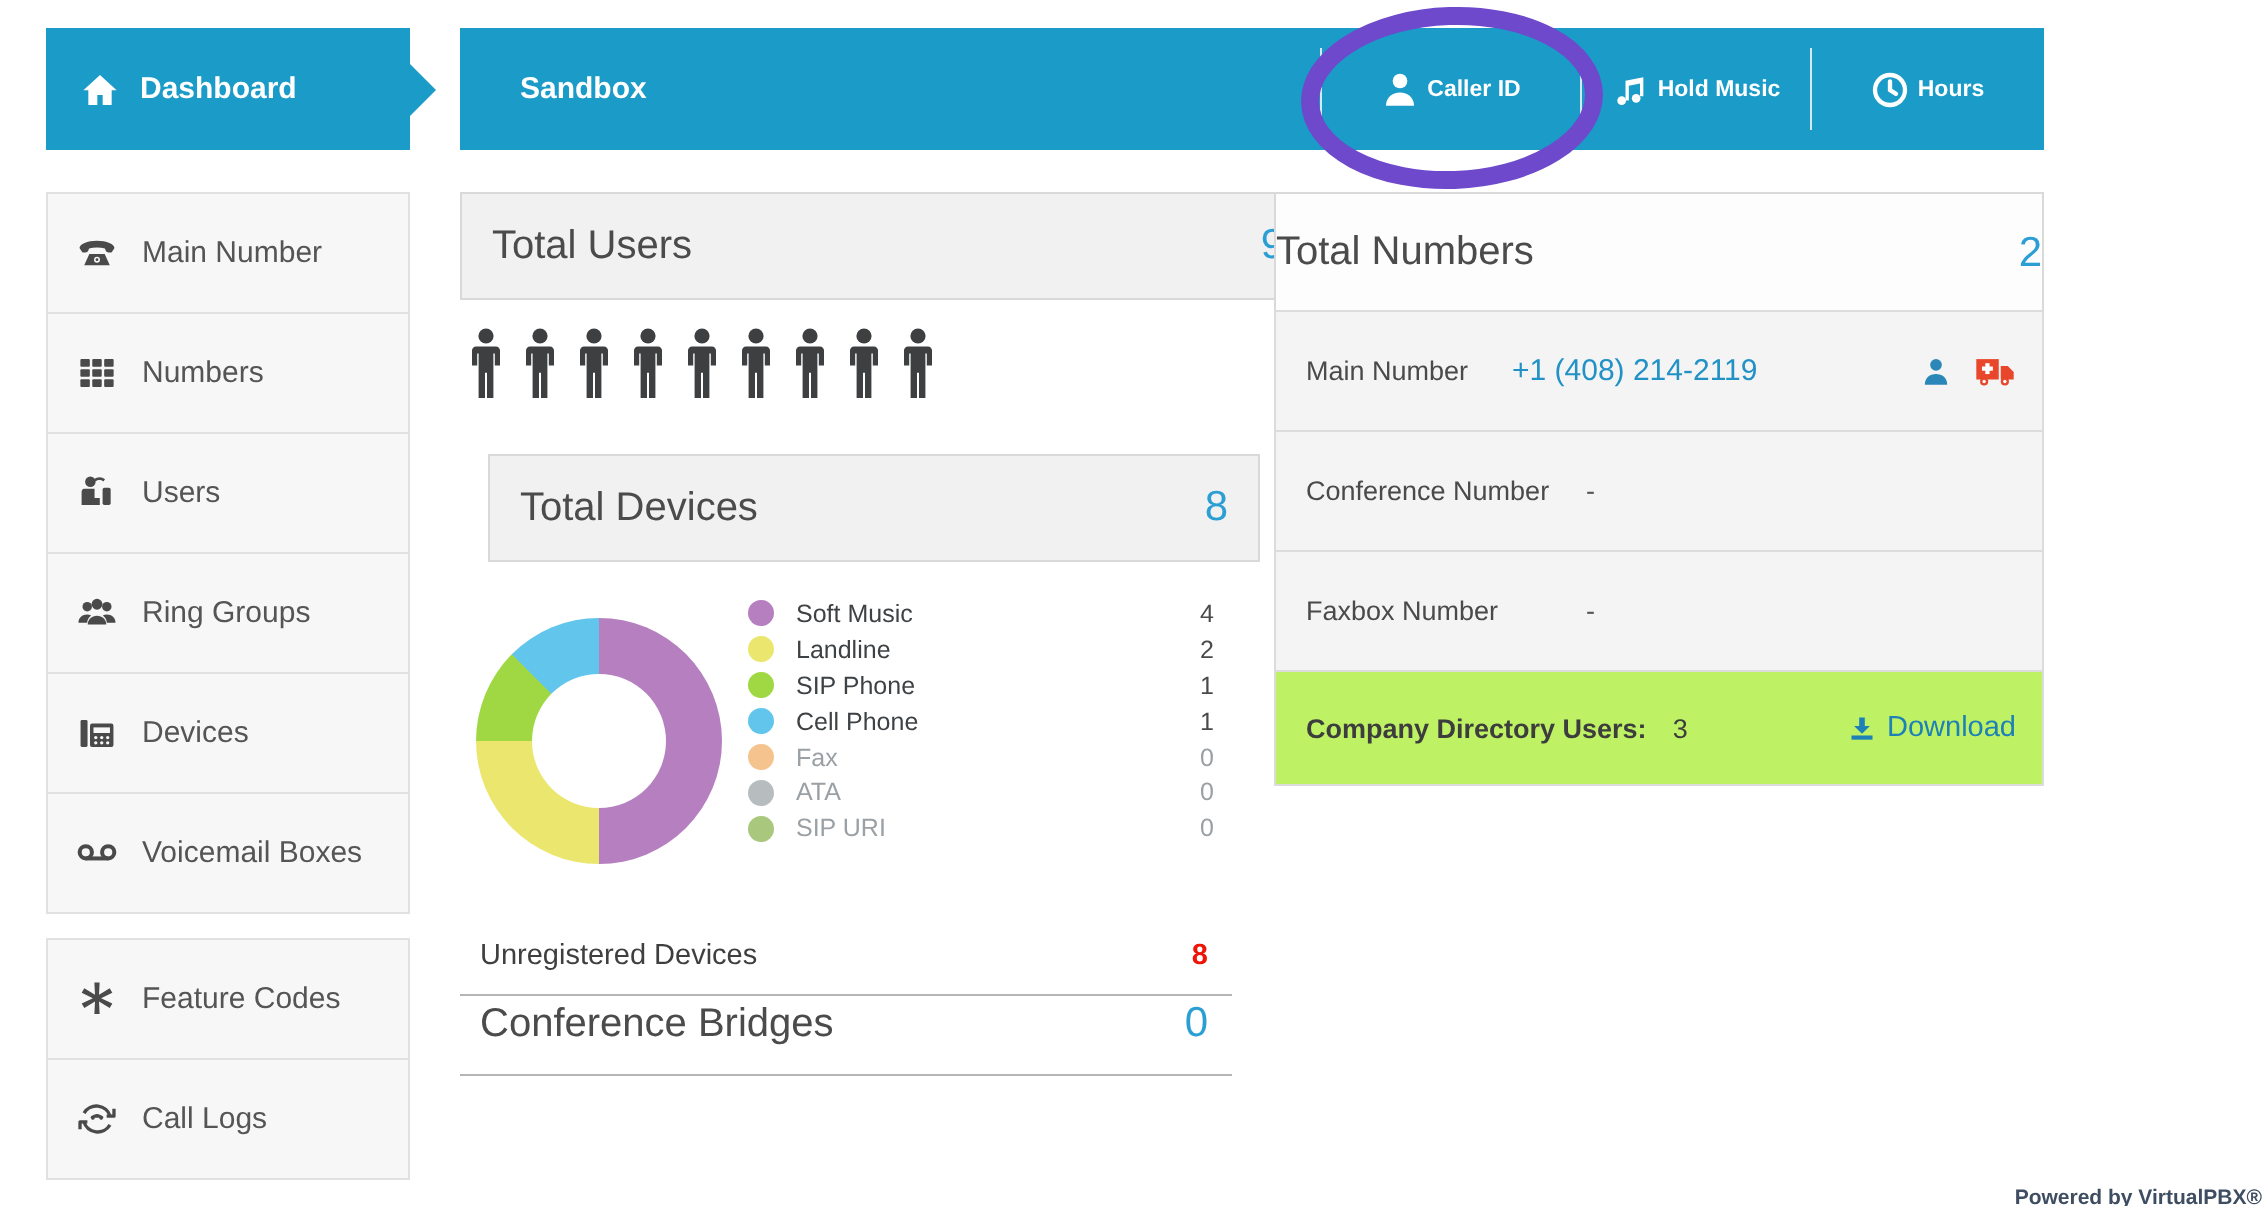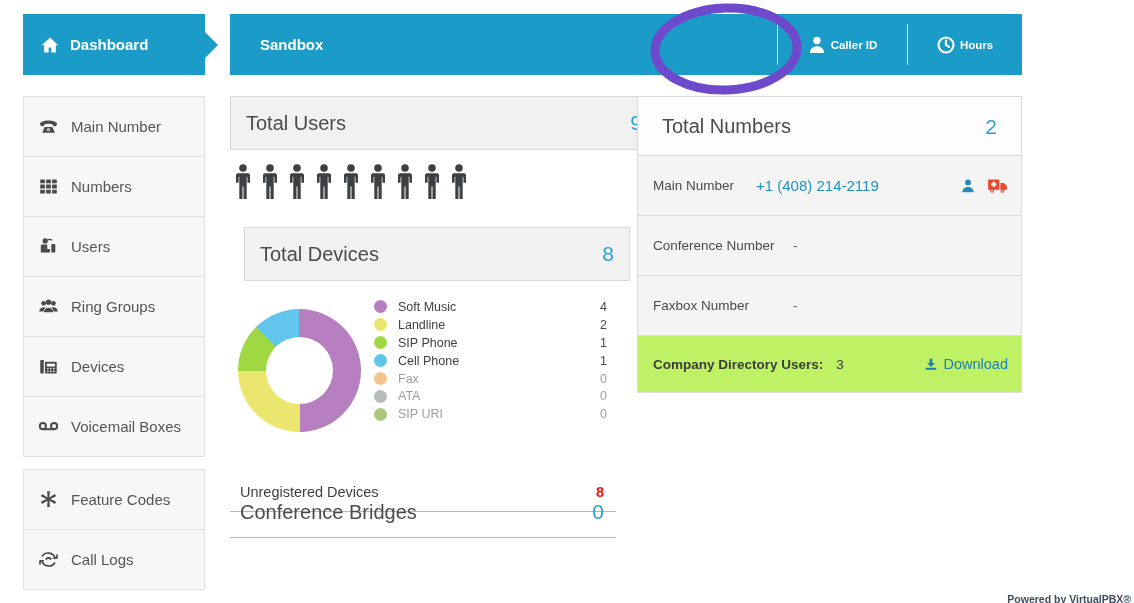--- a/index.html
+++ b/index.html
@@ -72,36 +72,36 @@
     border-radius:50%;background:#fff;
   }
   .legend{position:absolute;left:374px;top:298px;width:233px;display:flex;flex-direction:column}
   .legend-row{display:flex;align-items:center;height:17.9px;font-size:12.5px;color:#3f4245}
   .legend-row .sw{width:13px;height:13px;border-radius:50%;margin-right:11px;flex:0 0 auto}
   .legend-row .lab{flex:1}
   .legend-row .num{text-align:right;color:#4a4a4a}
   .legend-row.muted .lab,.legend-row.muted .num{color:#9aa0a4}
   
   .unreg{
-    position:absolute;left:230px;top:472px;width:386px;height:40px;border-bottom:1px solid #b5b5b5;
+    position:absolute;left:230px;top:458px;width:386px;height:40px;border-bottom:1px solid #b5b5b5;
     display:flex;align-items:center;justify-content:space-between;font-size:14.5px;color:#3f3f3f;
     padding:0 12px 0 10px;box-sizing:border-box;
   }
   .unreg .val{color:#ee1407;font-weight:bold}
   .confbridge{
     position:absolute;left:230px;top:487px;width:386px;height:51px;border-bottom:1px solid #b5b5b5;
     display:flex;align-items:center;justify-content:space-between;font-size:20px;color:#4b4b4b;
     padding:0 12px 0 10px;box-sizing:border-box;
   }
   .confbridge .val{color:#2b9fd4;font-size:21px}
   
   .num-head{
     position:absolute;left:637px;top:96px;width:385px;height:61px;box-sizing:border-box;
     background:#fdfdfd;border:1px solid #d9d9d9;display:flex;align-items:center;
-    justify-content:space-between;padding:0 24px;font-size:20px;color:#4b4b4b;
+    justify-content:space-between;padding:0 0;font-size:20px;color:#4b4b4b;
   }
   .num-head .val{color:#2b9fd4;font-size:21px}
   .num-rows{position:absolute;left:637px;top:156px;width:385px}
   .num-row{
     position:relative;height:61px;background:#f4f4f4;border:1px solid #dcdcdc;margin-top:-1px;
     display:flex;align-items:center;padding:0 15px;font-size:13.5px;color:#4a4a4a;box-sizing:border-box;
   }
   .num-row .rv{position:absolute;left:118px;font-size:15px}
   .num-row .rv.dash{left:155px;font-size:13.5px;color:#555}
   .num-row .rv.link{color:#2191c6;cursor:pointer}
@@ -147,20 +147,30 @@
         <span class="tb-ic">
           <svg viewBox="0 0 24 24" fill="currentColor">
             <circle cx="12" cy="6.6" r="4.4"></circle>
             <path d="M3.6 21.5c0-5 3.7-8 8.4-8s8.4 3 8.4 8z"></path>
           </svg>
         </span>
         <span class="lbl">Caller ID</span>
       </div>
       <div class="tb-action">
         <span class="tb-ic">
+          <svg viewBox="0 0 24 24" fill="currentColor">
+            <path d="M9.3 18.3V6.5L20 4.4v11.3h-2V8.1l-6.7 1.4v8.8z"></path>
+            <circle cx="7" cy="18.4" r="2.6"></circle>
+            <circle cx="15.7" cy="17" r="2.6"></circle>
+          </svg>
+        </span>
+        <span class="lbl">Hold Music</span>
+      </div>
+      <div class="tb-action">
+        <span class="tb-ic">
           <svg viewBox="0 0 24 24" fill="none" stroke="currentColor" stroke-width="2.6">
             <circle cx="12" cy="12" r="9"></circle>
             <path d="M12 6.8V12l3.6 2.3" stroke-linecap="round"></path>
           </svg>
         </span>
         <span class="lbl">Hours</span>
       </div>
     </div>
 </div>
 

